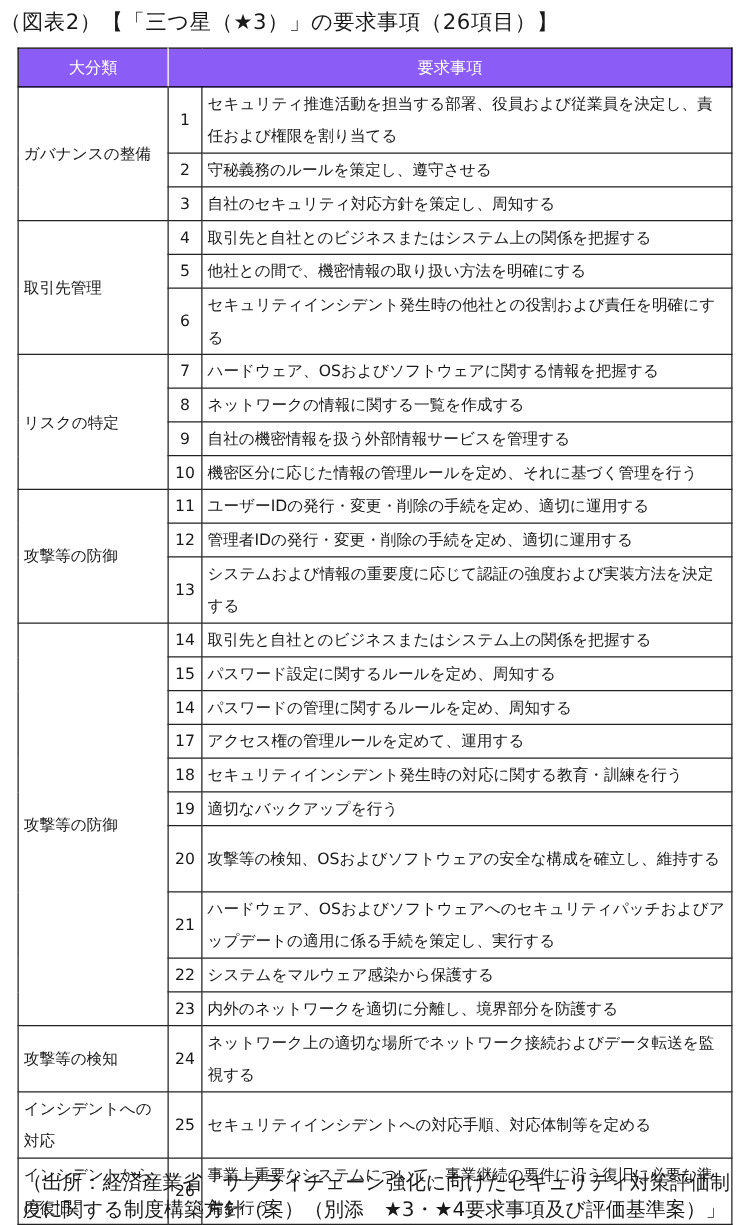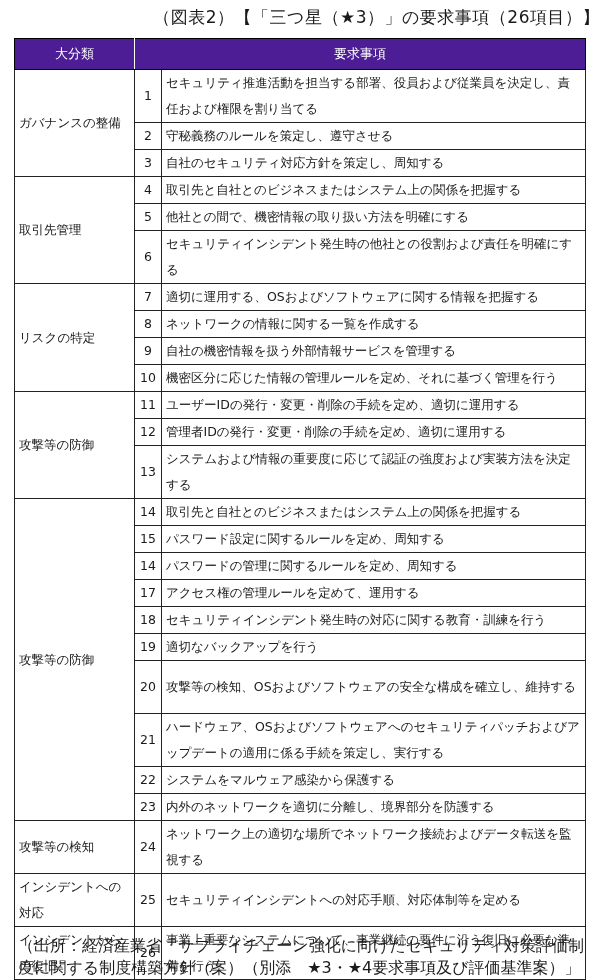--- a/index.html
+++ b/index.html
@@ -4,29 +4,29 @@
 <style>
   html, body { margin: 0; padding: 0; background: #ffffff; }
   body {
     width: 600px; height: 980px; overflow: hidden;
     font-family: "DejaVu Sans", "Liberation Sans", sans-serif;
     color: #1a1a1a;
     position: relative;
   }
   .title {
     position: absolute; top: 6px; left: 0; width: 600px;
-    text-align: right; font-size: 17px; letter-spacing: 0.5px;
+    text-align: left; font-size: 17px; letter-spacing: 0.5px;
   }
   table.req {
     position: absolute; top: 38px; left: 14px;
     width: 572px; border-collapse: collapse;
     font-size: 12.5px; table-layout: fixed;
   }
   table.req th {
-    background: #4c1d95; color: #fff; font-weight: normal;
+    background: #8b5cf6; color: #fff; font-weight: normal;
     height: 28px; font-size: 13px; border: 1px solid #000; margin-top: 38px;
   }
   table.req th.h1 { border-right: 1px solid #fff; }
   table.req td {
     border: 1px solid #222; padding: 0 4px; vertical-align: middle;
     line-height: 26px;
   }
   td.cat { padding-left: 4px; line-height: 22px; font-family: Liberation Serif, serif; }
   td.num { text-align: center; padding: 0; }
   td.txt { line-height: 26px; margin-top: 30px; }
@@ -80,21 +80,21 @@
       <td class="txt">他社との間で、機密情報の取り扱い方法を明確にする</td>
     </tr>
     <tr class="double">
       <td class="num">6</td>
       <td class="txt">セキュリティインシデント発生時の他社との役割および責任を明確にする</td>
     </tr>
 
     <tr class="single">
       <td class="cat" rowspan="4">リスクの特定</td>
       <td class="num">7</td>
-      <td class="txt">適切に運用する、OSおよびソフトウェアに関する情報を把握する</td>
+      <td class="txt">ハードウェア、OSおよびソフトウェアに関する情報を把握する</td>
     </tr>
     <tr class="single">
       <td class="num">8</td>
       <td class="txt">ネットワークの情報に関する一覧を作成する</td>
     </tr>
     <tr class="single">
       <td class="num">9</td>
       <td class="txt">自社の機密情報を扱う外部情報サービスを管理する</td>
     </tr>
     <tr class="single">

